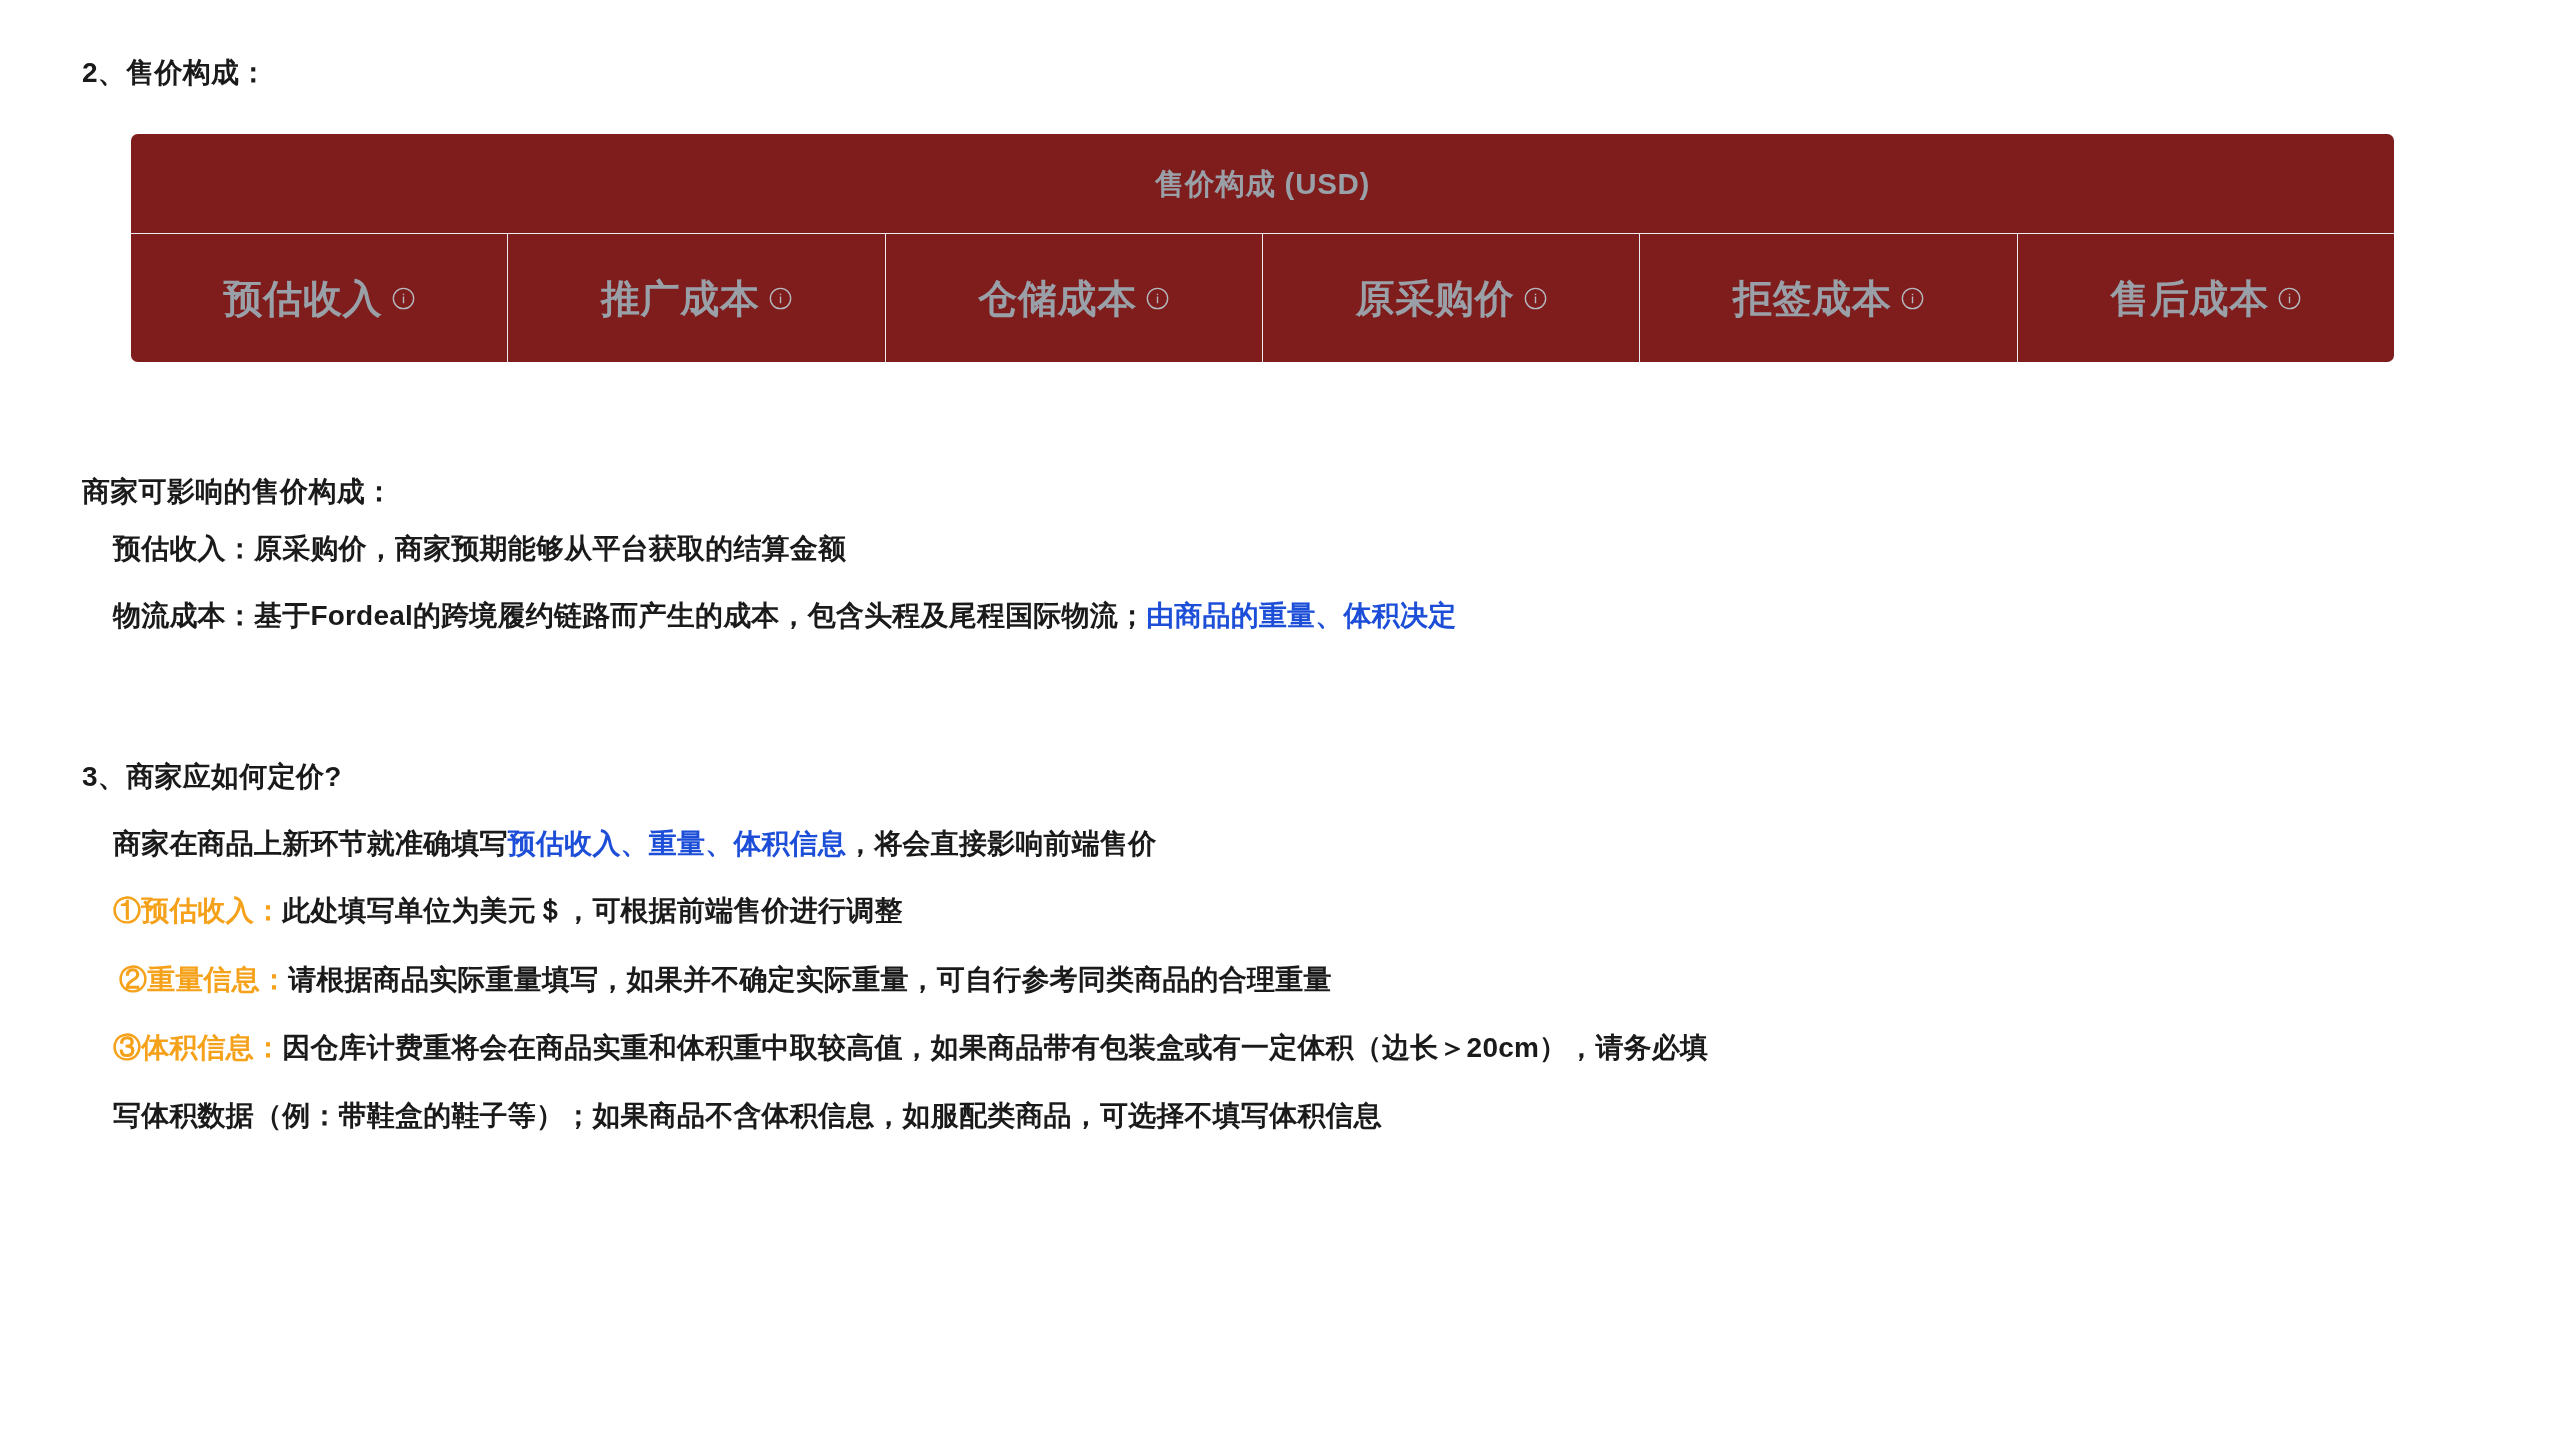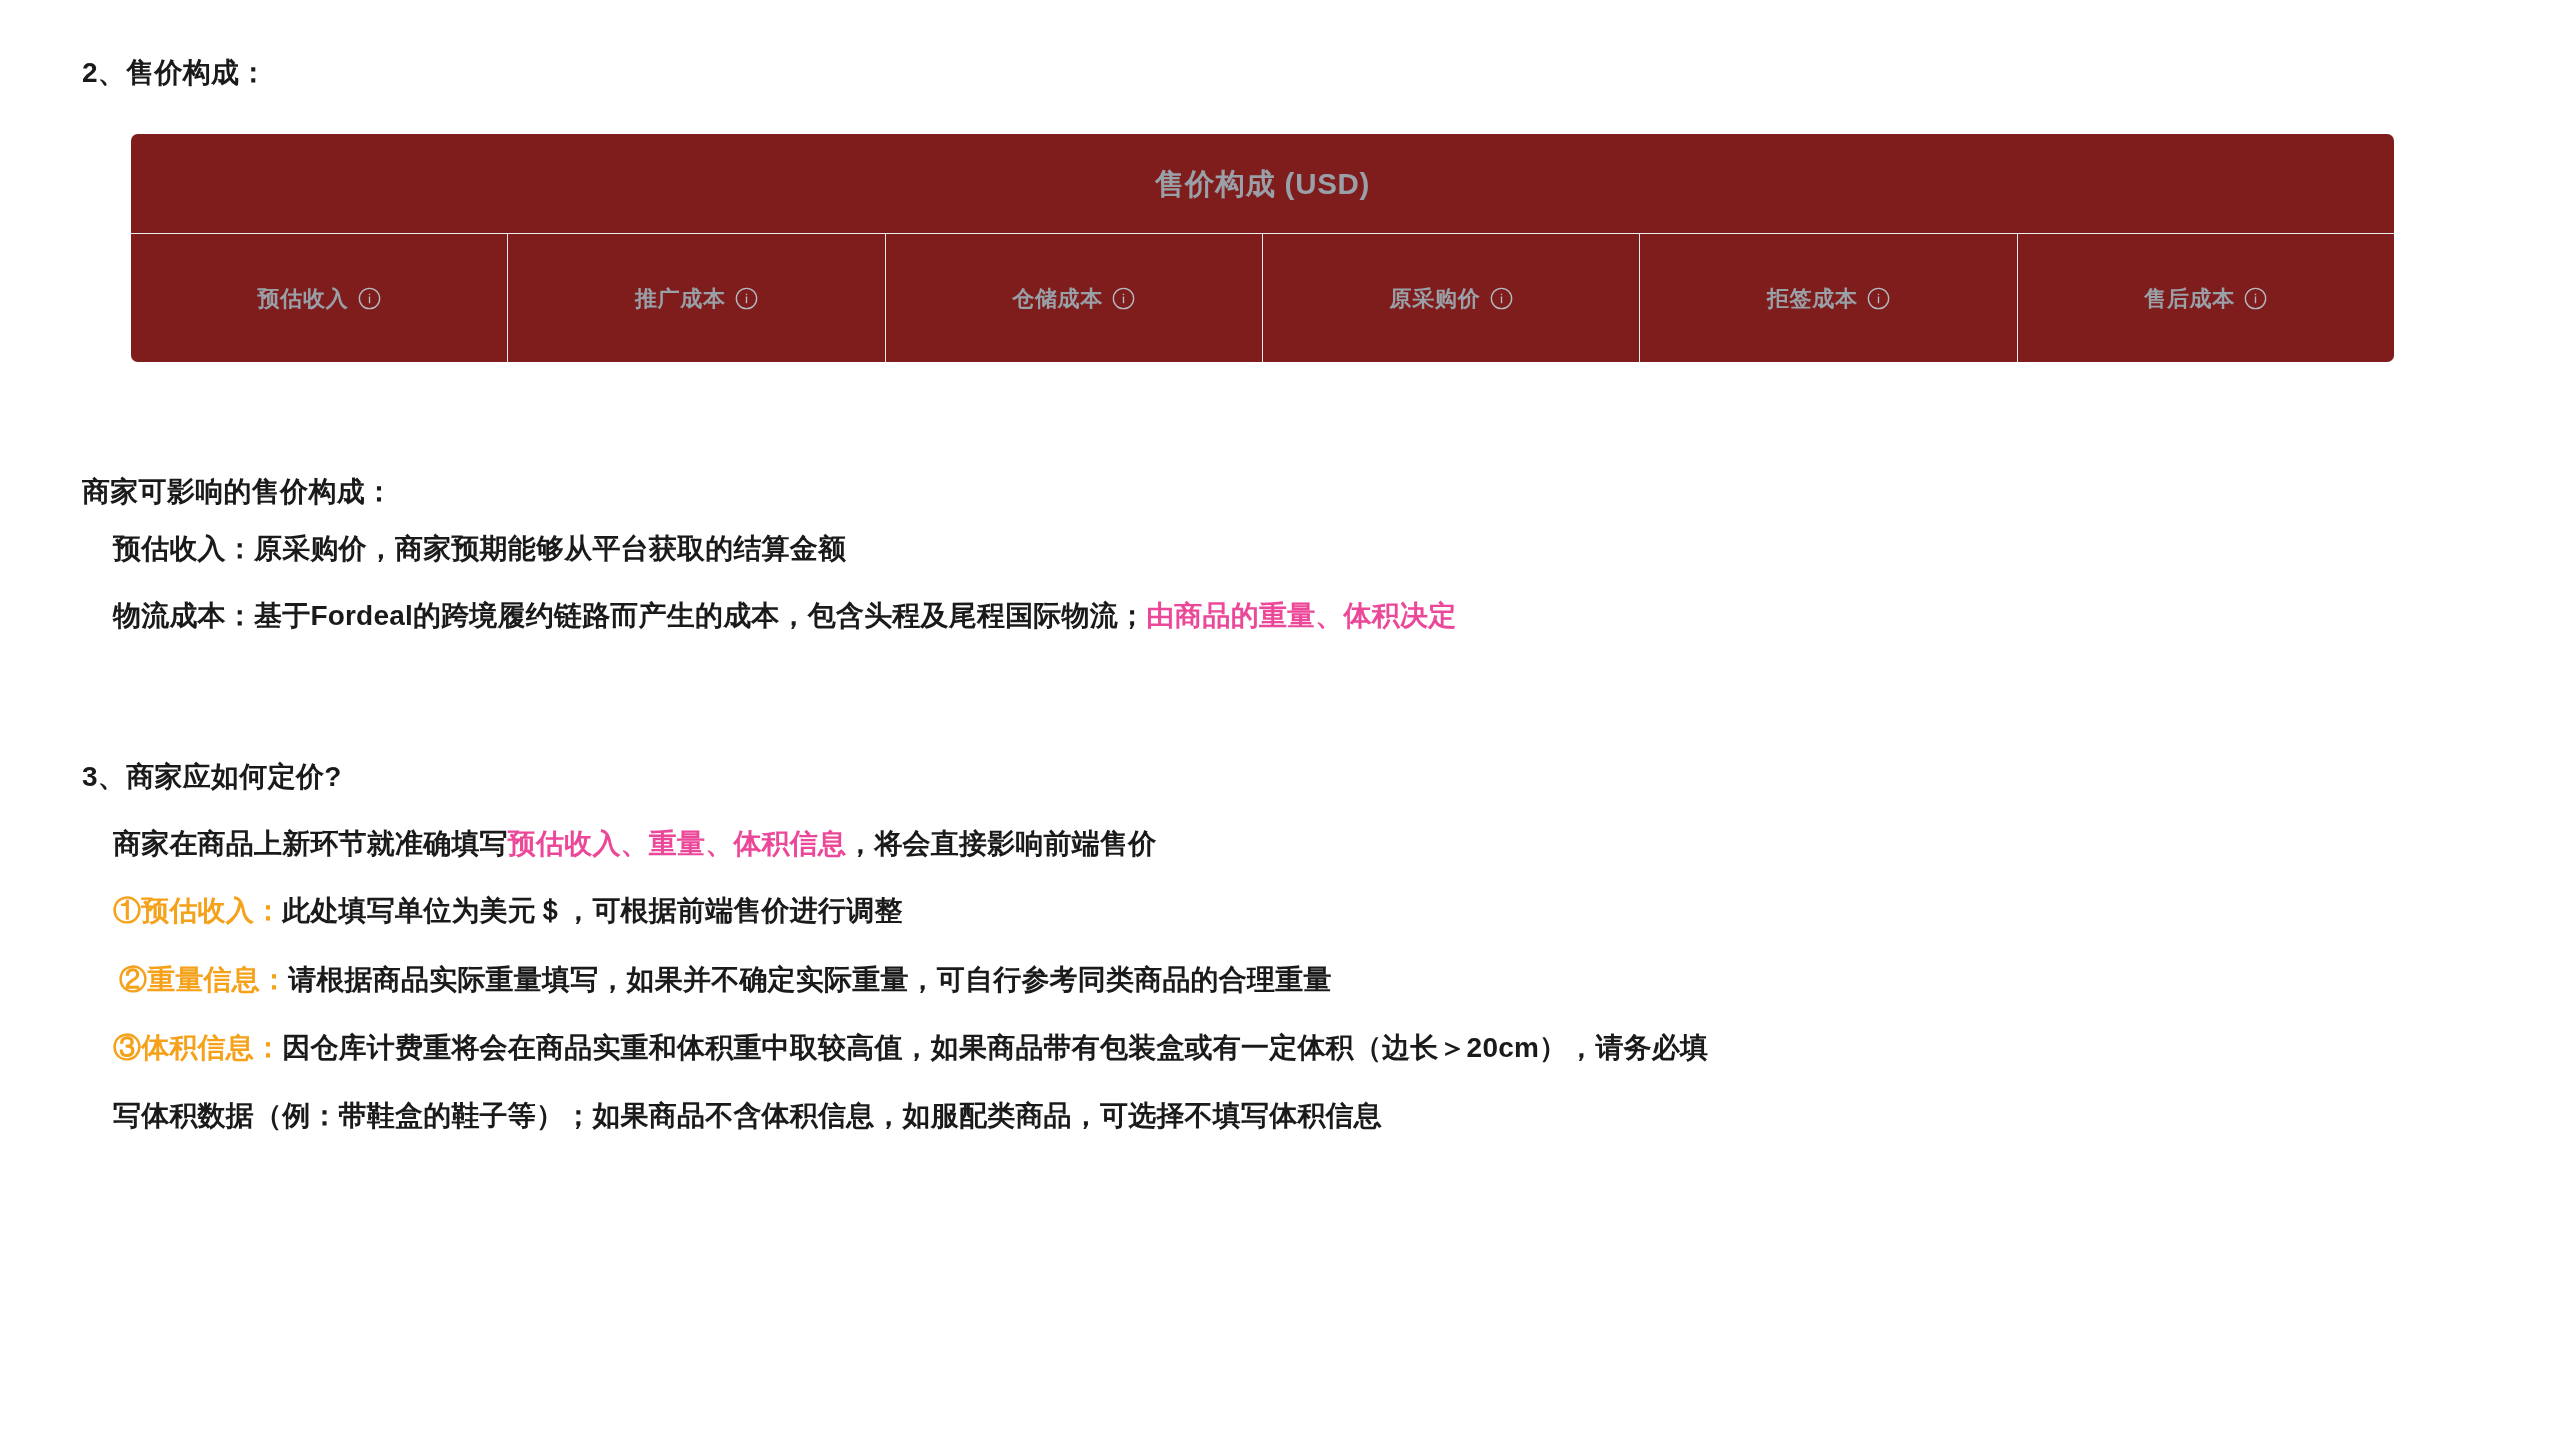--- a/index.html
+++ b/index.html
@@ -32,21 +32,21 @@
   }
   .para {
     position: absolute;
     font-size: 28px;
     font-weight: bold;
     white-space: nowrap;
     letter-spacing: 0.2px;
     margin-left: 31px;
   }
   .red {
-    color: #ec4899;
+    color: #1d4ed8;
   }
   .orange {
     color: #f5a11a;
   }
 
   
   .price-table {
     position: absolute;
     left: 131px;
     top: 134px;
@@ -77,21 +77,21 @@
     align-items: center;
     justify-content: center;
     gap: 9.4px;
     border-right: 1.3px solid #e9ebef;
     box-sizing: border-box;
   }
   .price-col:last-child {
     border-right: none;
   }
   .price-col .label {
-    font-size: 22px;
+    font-size: 39px;
     color: #9aa0a8;
     font-weight: bold;
     letter-spacing: 0.7px;
     white-space: nowrap;
   }
   .info-icon {
     display: inline-flex;
     align-items: center;
     justify-content: center;
     width: 23px;

